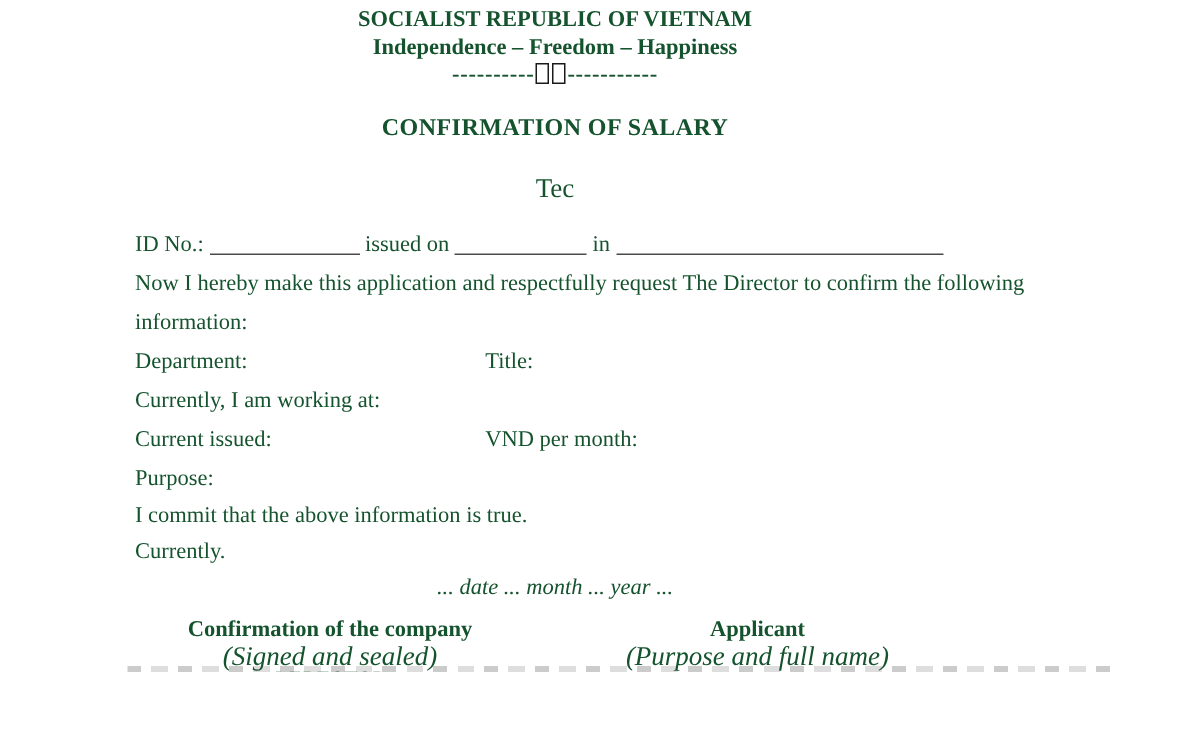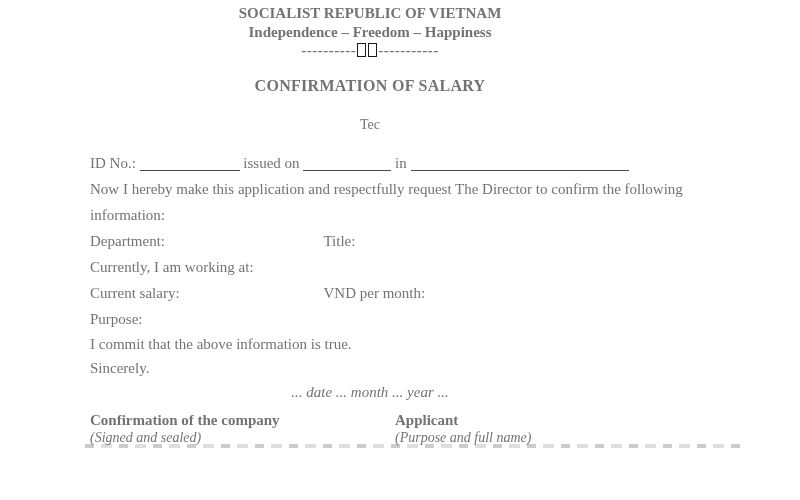--- a/index.html
+++ b/index.html
@@ -3,21 +3,21 @@
 <meta charset="utf-8">
 <style>
   html, body { margin: 0; padding: 0; background: #ffffff; }
   .page {
     position: relative;
     width: 800px;
     height: 448px;
     background: #ffffff;
     overflow: hidden;
     font-family: "Liberation Serif", "DejaVu Serif", serif;
-    color: #737373;
+    color: #14532d;
   }
   .doc {
     position: absolute;
     left: 90px;
     top: 0;
     width: 560px;
   }
   .gov-line {
     text-align: center;
     font-weight: bold;
@@ -46,21 +46,21 @@
     margin-top: 15px;
     text-align: center;
     font-weight: bold;
     font-size: 16px;
     line-height: 26px;
     letter-spacing: 0.3px;
   }
   .doc-subtitle {
     margin-top: 17px;
     text-align: center;
-    font-size: 14px;
+    font-size: 18px;
     line-height: 18px;
   }
   .doc-body {
     margin-top: 16px;
     font-size: 15px;
   }
   .row {
     height: 26px;
     line-height: 26px;
     white-space: nowrap;
@@ -75,25 +75,25 @@
   .col1 { display: inline-block; width: 230px; }
   .date-row {
     text-align: center;
     font-style: italic;
   }
   .sig-block {
     display: flex;
     margin-top: 8px;
     font-size: 15px;
   }
-  .sig-col { text-align: left; line-height: 17px; }
+  .sig-col { text-align: center; line-height: 17px; }
   .sig-col.company { width: 260px; }
   .sig-col.applicant { width: 220px; margin-left: 45px; }
   .sig-title { font-weight: bold; }
-  .sig-note { font-style: italic; font-size: 14px; }
+  .sig-note { font-style: italic; font-size: 18px; }
   .sig-role { font-weight: bold; font-size: 15.5px; font-family: Liberation Mono, monospace; }
   .cutoff-strip {
     position: absolute;
     left: 85px;
     right: 60px;
     bottom: 0;
     height: 4px;
     background: repeating-linear-gradient(90deg,
       rgba(70,70,70,0.28) 0 9px,
       rgba(0,0,0,0) 9px 16px,
@@ -124,26 +124,26 @@
         <span class="blank" style="width:218px"></span>
       </div>
       <div class="row">Now I hereby make this application and respectfully request The Director to confirm the following</div>
       <div class="row">information:</div>
       <div class="row">
         <span class="col1">Department:</span>
         <span>Title:</span>
       </div>
       <div class="row">Currently, I am working at:</div>
       <div class="row">
-        <span class="col1">Current salary:</span>
+        <span class="col1">Current issued:</span>
         <span>VND per month:</span>
       </div>
       <div class="row">Purpose:</div>
       <div class="row short">I commit that the above information is true.</div>
-      <div class="row short">Sincerely.</div>
+      <div class="row short">Currently.</div>
       <div class="row short date-row">... date ... month ... year ...</div>
     </div>
 
     <div class="sig-block">
       <div class="sig-col company">
         <div class="sig-title">Confirmation of the company</div>
         <div class="sig-note">(Signed and sealed)</div>
         <div class="sig-role">DIRECTOR</div>
       </div>
       <div class="sig-col applicant">

